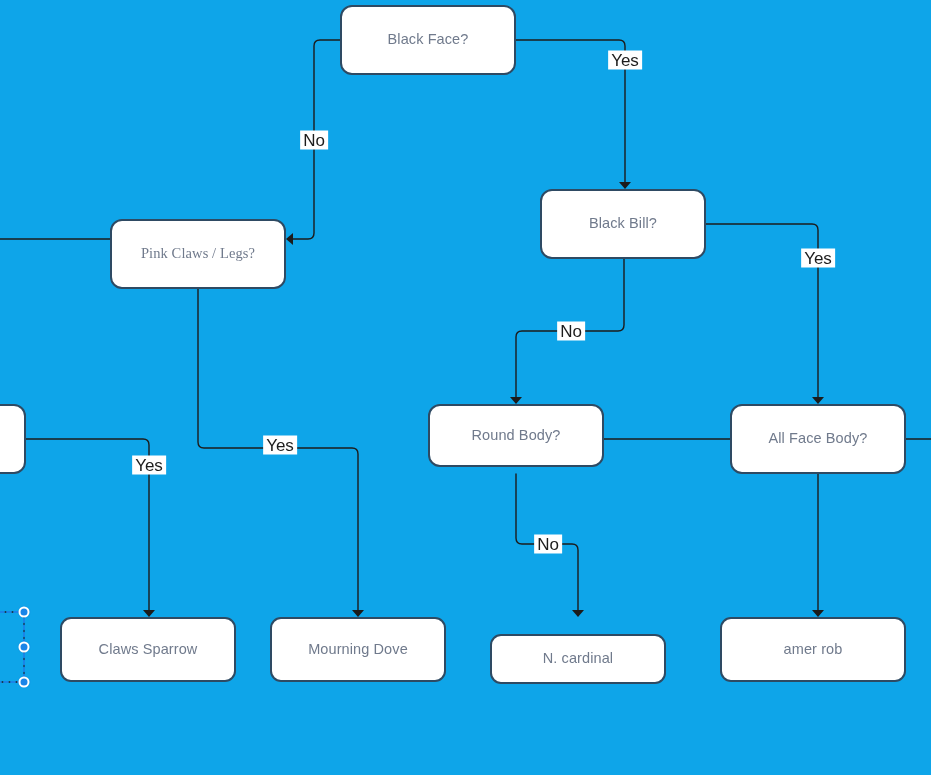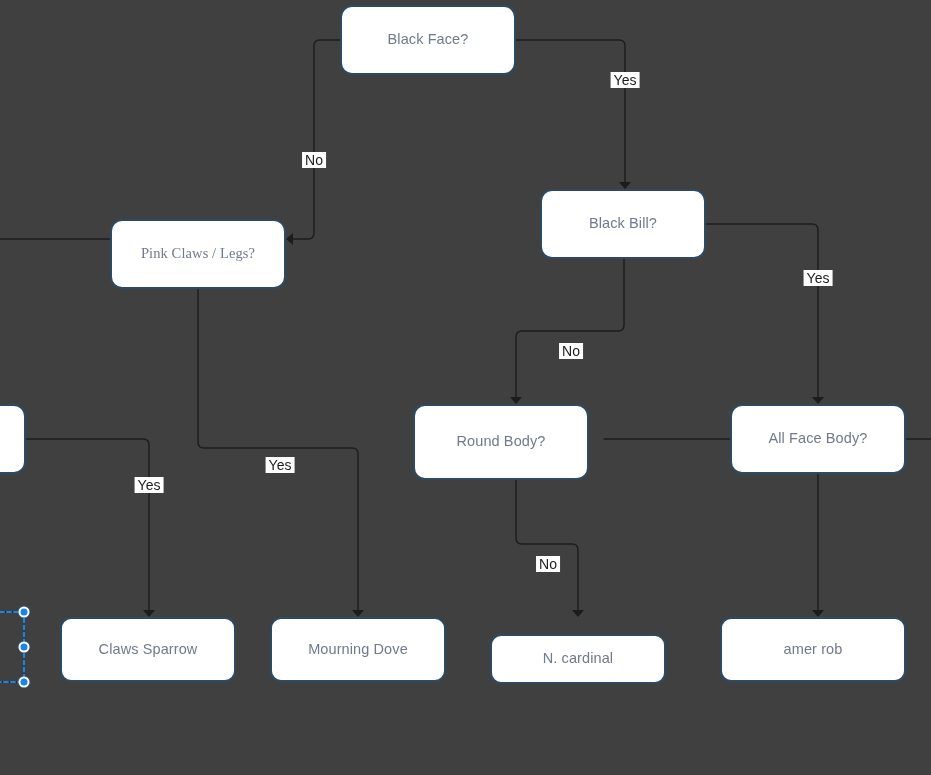--- a/index.html
+++ b/index.html
@@ -7,21 +7,21 @@
     padding: 0;
     background: #ffffff;
   }
   body {
     font-family: "Liberation Sans", sans-serif;
   }
   #canvas {
     position: relative;
     width: 931px;
     height: 775px;
-    background: #404040;
+    background: #0ea5e9;
     overflow: hidden;
   }
   #edge-layer {
     position: absolute;
     left: 0;
     top: 0;
     width: 931px;
     height: 775px;
     pointer-events: none;
   }
@@ -40,26 +40,25 @@
     text-align: center;
     line-height: 1.2;
   }
   .node.terminal {
     border-radius: 11px;
   }
   .edge-label {
     position: absolute;
     background: #ffffff;
     color: #1c1c1c;
-    font-size: 14px;
+    font-size: 17px;
     line-height: 1;
     padding: 1px 3px;
     white-space: nowrap;
     transform: translate(-50%, -50%);
-    margin-top: 20px;
   }
   .sel-handle {
     position: absolute;
     width: 11px;
     height: 11px;
     box-sizing: border-box;
     border-radius: 50%;
     background: #1a85e8;
     border: 2.5px solid #ffffff;
     box-shadow: 0 0 0 1px rgba(26,133,232,0.25);
@@ -102,21 +101,21 @@
   <div id="node-layer">
       <div class="node" style="left: 340px; top: 5px; width: 176px; height: 70px;">
         <span>Black Face?</span>
       </div>
       <div class="node" style="left: 110px; top: 219px; width: 176px; height: 70px; font-family: Liberation Serif, serif;">
         <span>Pink Claws / Legs?</span>
       </div>
       <div class="node" style="left: 540px; top: 189px; width: 166px; height: 70px; align-items: center;">
         <span>Black Bill?</span>
       </div>
-      <div class="node" style="left: 413px; top: 404px; width: 176px; height: 76px;">
+      <div class="node" style="left: 428px; top: 404px; width: 176px; height: 63px;">
         <span>Round Body?</span>
       </div>
       <div class="node" style="left: 730px; top: 404px; width: 176px; height: 70px;">
         <span>All Face Body?</span>
       </div>
       <div class="node terminal" style="left: 60px; top: 617px; width: 176px; height: 65px;">
         <span>Claws Sparrow</span>
       </div>
       <div class="node terminal" style="left: 270px; top: 617px; width: 176px; height: 65px;">
         <span>Mourning Dove</span>

